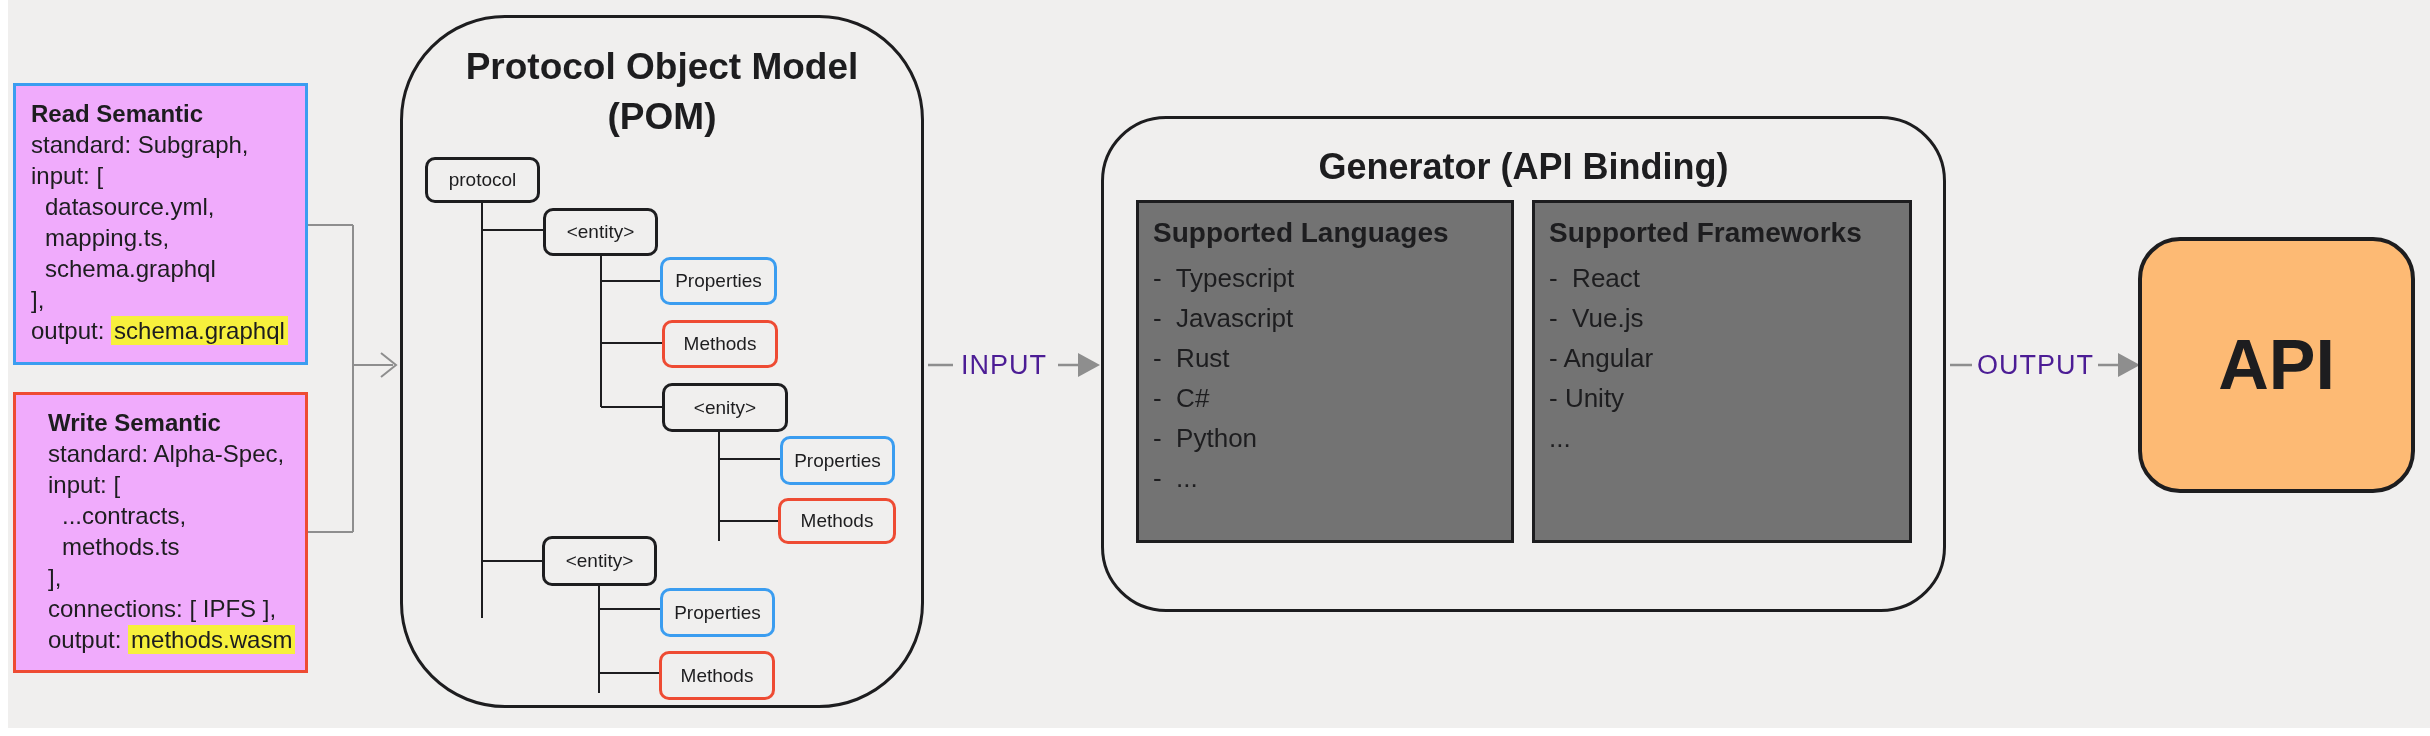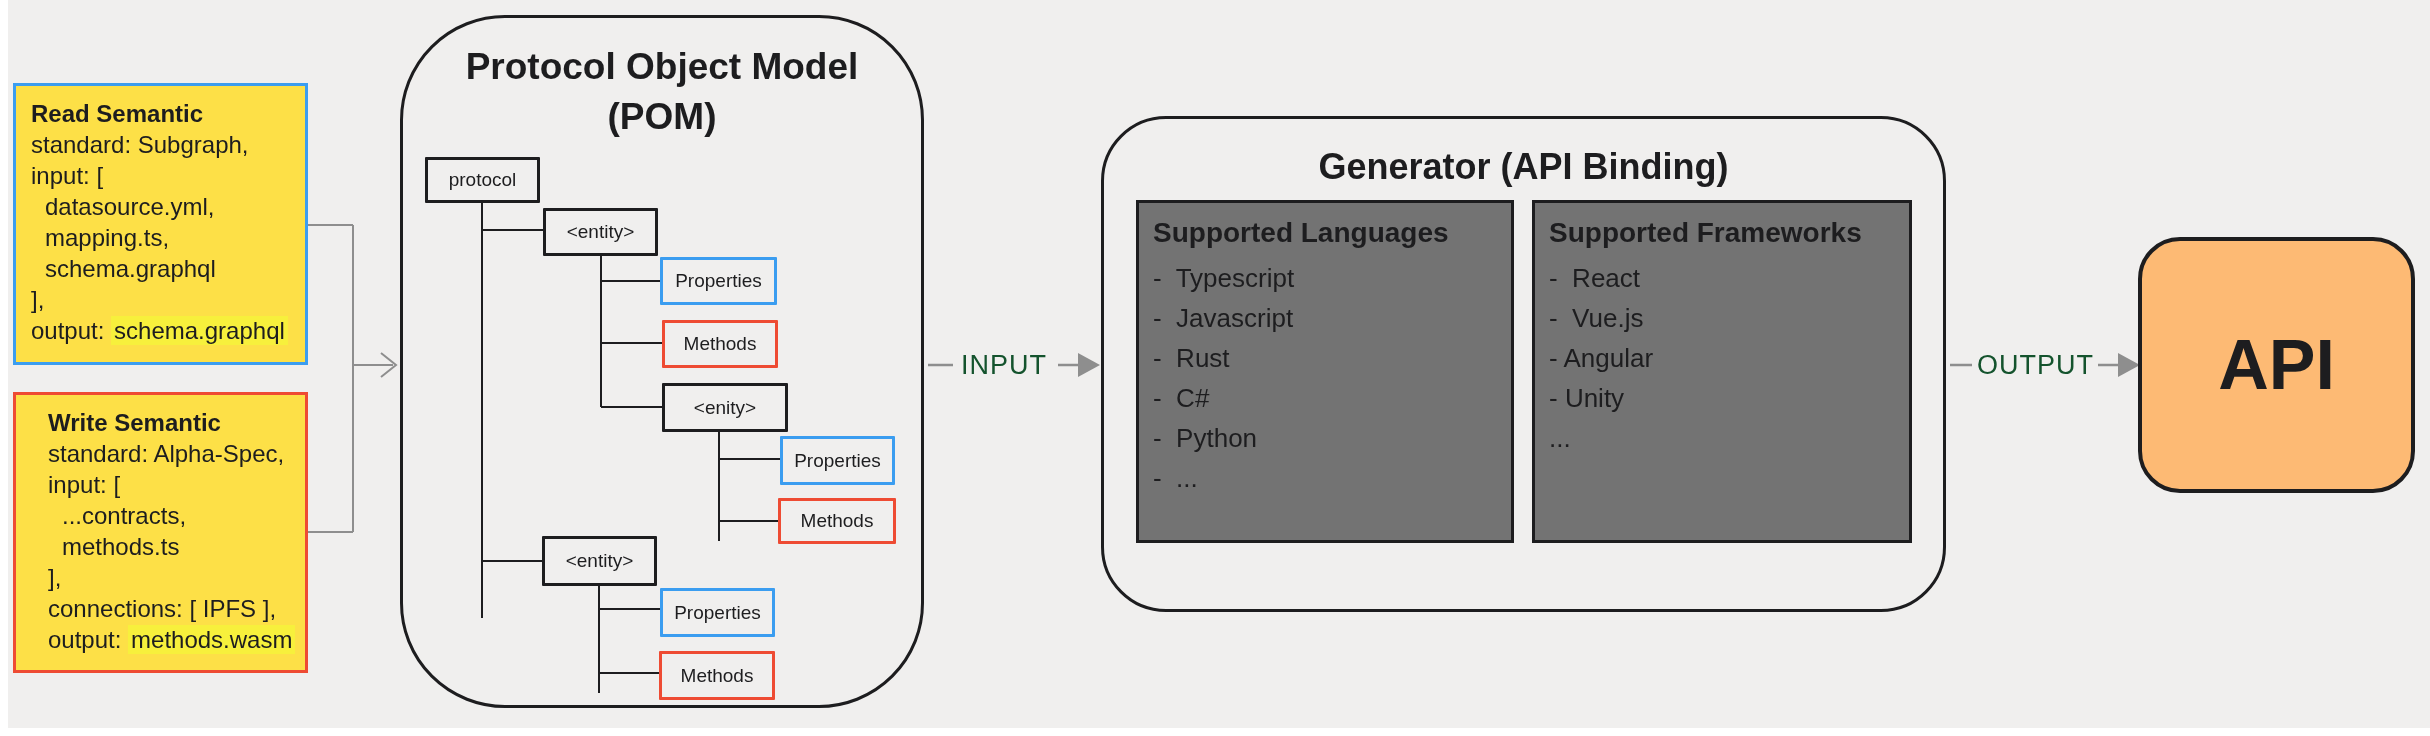--- a/index.html
+++ b/index.html
@@ -8,42 +8,42 @@
     font-family:"Liberation Sans","DejaVu Sans",sans-serif;color:#1d1d1f;
     overflow:hidden;
   }
   .edge-strip{position:absolute;background:#ffffff;}
   .edge-left{left:0;top:0;width:8px;height:736px;}
   .edge-bottom{left:0;top:728px;width:2430px;height:8px;}
 
   
   .sem-box{
     position:absolute;left:13px;width:295px;box-sizing:border-box;
-    background:#fde047;padding:12px 0 0 15px;
+    background:#f0abfc;padding:12px 0 0 15px;
     font-size:24px;line-height:31px;
   }
   .sem-read{top:83px;height:282px;border:3px solid #3b9df0;}
   .sem-write{top:392px;height:281px;border:3px solid #ee4b33;padding-left:32px;}
   .sem-title{font-weight:bold;}
   .sem-line{white-space:pre;}
   .sem-indent{padding-left:14px;}
   .hl{background:#f7f03c;padding:1px 3px;}
 
   
   .pom-box{
     position:absolute;left:400px;top:15px;width:524px;height:693px;
     box-sizing:border-box;border:3px solid #1d1d1f;border-radius:105px;
   }
   .pom-title{
     position:absolute;left:400px;top:42px;width:524px;text-align:center;
     font-size:37px;line-height:50px;font-weight:bold;
   }
   .node{
     position:absolute;box-sizing:border-box;display:flex;align-items:center;justify-content:center;
-    background:#f0efee;font-size:19px;border-radius:1px;white-space:pre;
+    background:#f0efee;font-size:19px;border-radius:10px;white-space:pre;
   }
   .node-black{border:3px solid #1d1d1f;}
   .node-blue{border:3px solid #3b9df0;}
   .node-red{border:3px solid #ee4b33;}
 
   
   .gen-box{
     position:absolute;left:1101px;top:116px;width:845px;height:496px;
     box-sizing:border-box;border:3px solid #1d1d1f;border-radius:65px;
   }
@@ -63,21 +63,21 @@
   
   .api-box{
     position:absolute;left:2138px;top:237px;width:277px;height:256px;
     box-sizing:border-box;border:4px solid #1d1d1f;border-radius:42px;
     display:flex;align-items:center;justify-content:center;
     font-size:70px;font-weight:bold;background:#fdba74;
   }
 
   
   .flow-label{
-    position:absolute;top:350px;font-size:27px;color:#14532d;letter-spacing:1px;
+    position:absolute;top:350px;font-size:27px;color:#4c1d95;letter-spacing:1px;
   }
   .flow-input{left:961px;}
   .flow-output{left:1977px;}
 
   svg.wires{position:absolute;left:0;top:0;}
 </style>
 </head>
 <body>
 
 <div class="stage">

